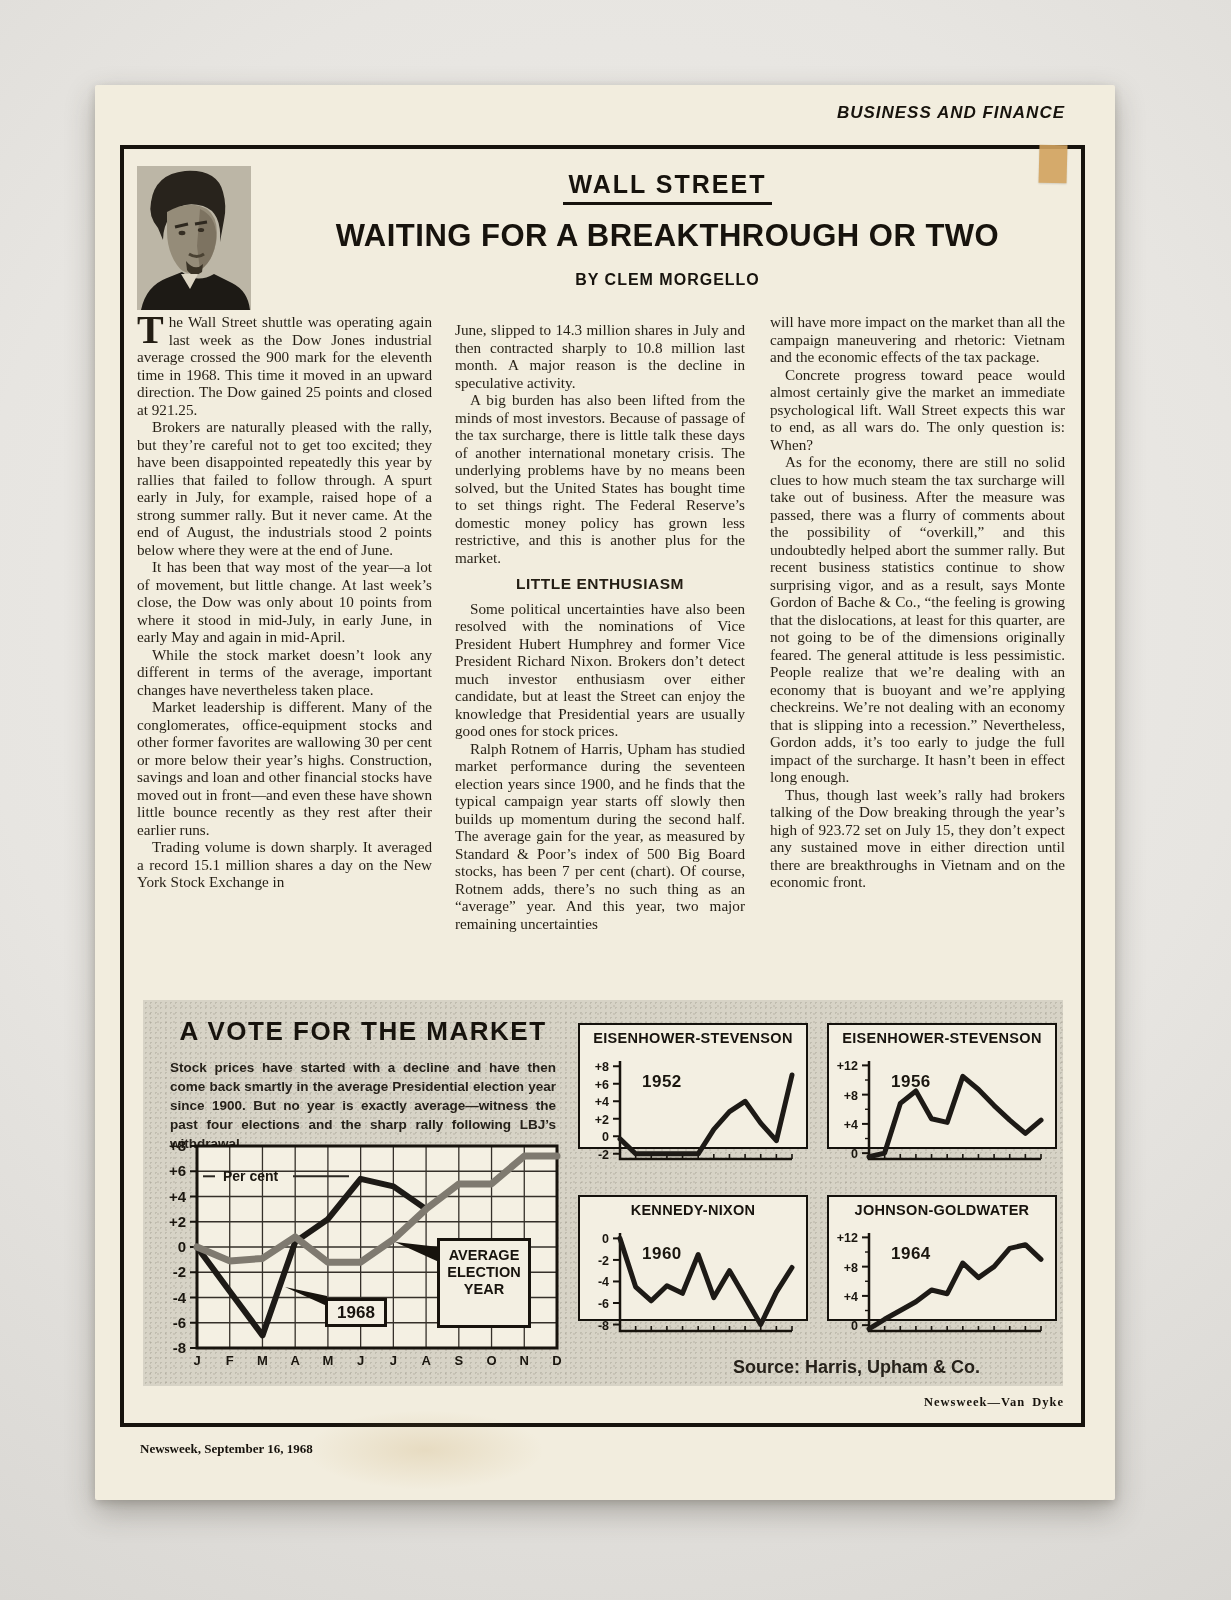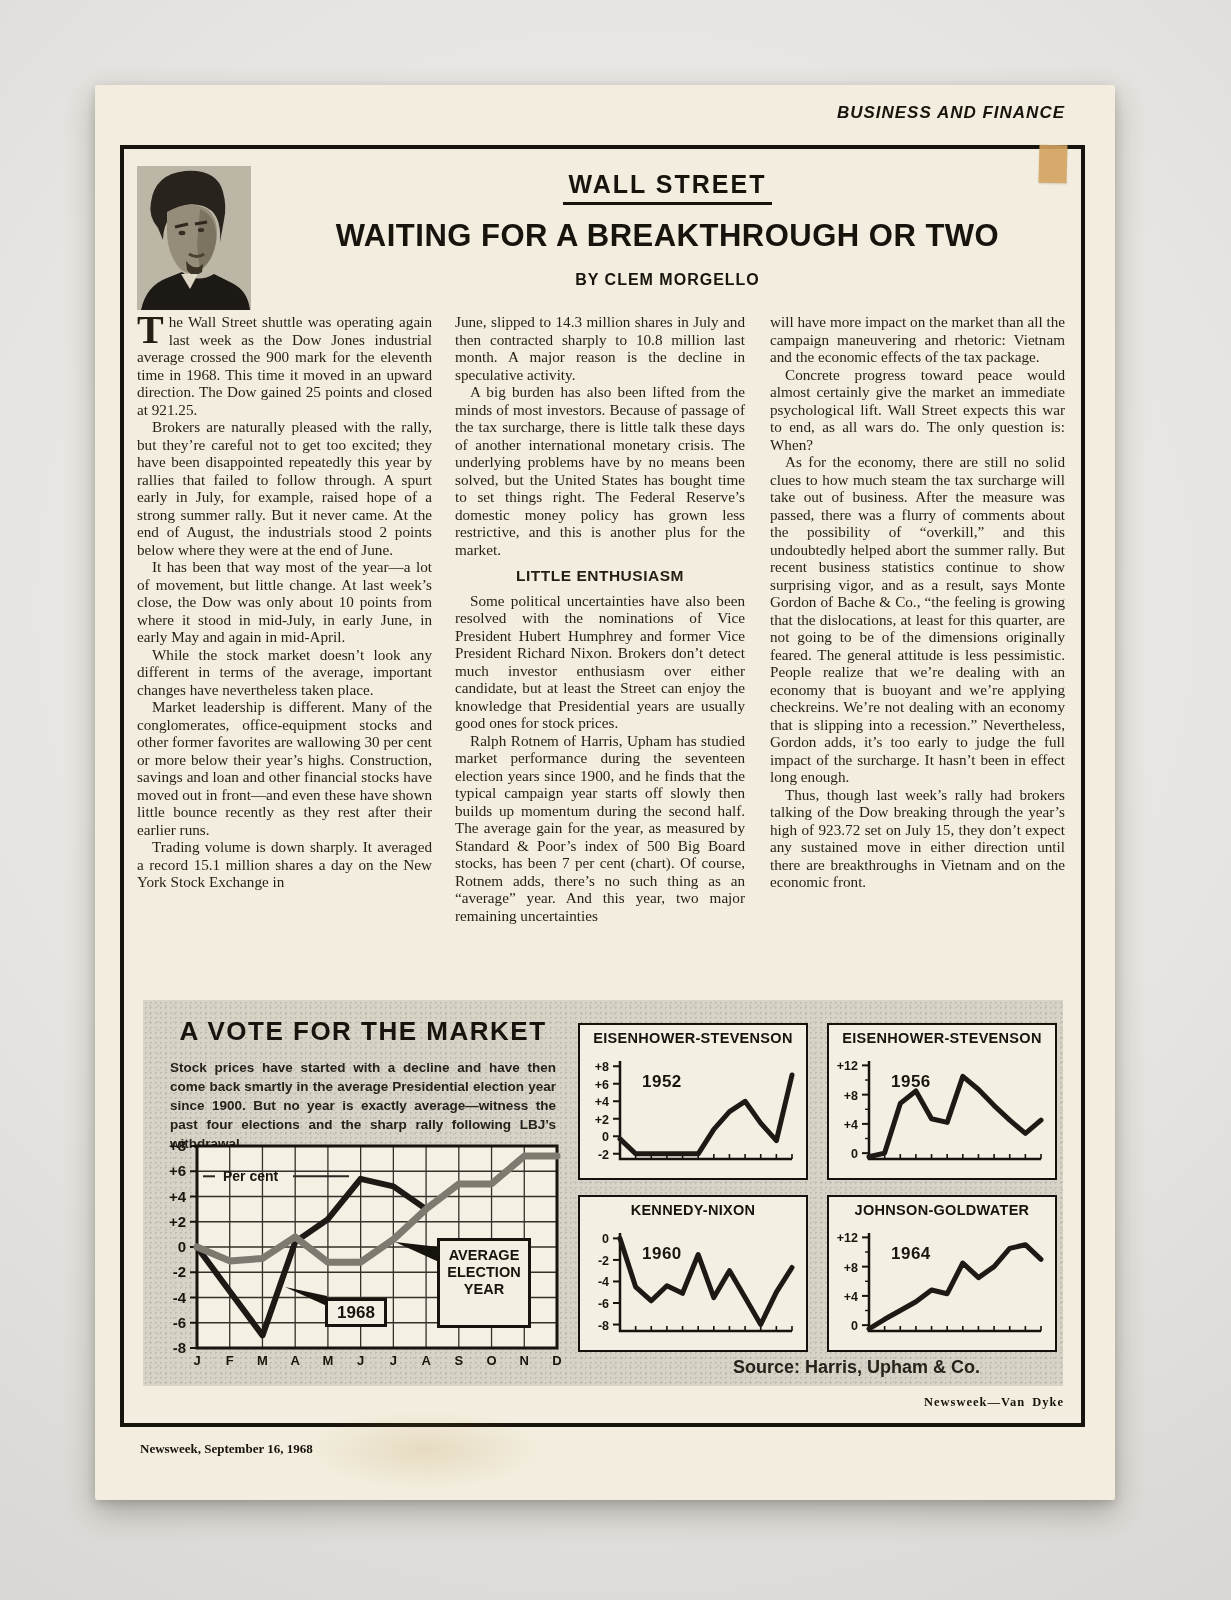--- a/index.html
+++ b/index.html
@@ -15,21 +15,21 @@
   .photo{position:absolute;left:13px;top:17px;width:114px;height:144px;overflow:hidden;}
   .header{position:absolute;left:130px;top:0;width:827px;text-align:center;}
   .kicker-wrap{position:absolute;left:0;top:21px;width:100%;}
   .kicker{display:inline-block;font-size:25px;font-weight:bold;letter-spacing:2px;color:#17130d;
           border-bottom:3px solid #17130d;padding:0 6px 3px 6px;}
   .headline{position:absolute;left:0;top:69px;width:100%;font-size:31px;font-weight:bold;
           letter-spacing:.5px;color:#17130d;margin:0;}
   .byline{position:absolute;left:0;top:122px;width:100%;font-size:16px;font-weight:bold;letter-spacing:1px;color:#17130d;}
   .col{position:absolute;top:164px;width:295px;font-family:"Liberation Serif",serif;
        font-size:15.2px;line-height:17.5px;text-align:justify;color:#241e14;}
-  .col1{left:13px;} .col2{left:331px;width:290px;} .col3{left:646px;}
+  .col1{left:13px;} .col2{left:331px;width:290px;margin-top:8px;} .col3{left:646px;}
   .col p{margin:0;text-indent:15px;}
   .col p.np{text-indent:0;}
   .col p.dc{text-indent:0;}
   .dc::first-letter{float:left;font-size:40px;line-height:30px;font-weight:bold;padding:2px 5px 0 0;}
   .subhead{margin:9px 0 7px 0;text-align:center;font-family:"Liberation Sans",sans-serif;
        font-size:15.5px;font-weight:bold;letter-spacing:.5px;text-indent:0;}
   .panel{position:absolute;left:19px;top:851px;width:920px;height:386px;background-color:#d7d3c6;
        background-image:radial-gradient(rgba(45,40,28,.13) 1px,transparent 1px),
                         radial-gradient(rgba(45,40,28,.09) 1px,transparent 1px);
        background-size:5px 5px,8px 8px;background-position:0 0,3px 2px;}
@@ -41,21 +41,21 @@
   .panel svg text{font-family:"Liberation Sans",sans-serif;fill:#1a160f;}
   .tick{font-size:15px;font-weight:bold;}
   .mini .tick{font-size:12.5px;}
   .xlab{font-size:13px;font-weight:bold;}
   .pct{font-size:14px;font-weight:bold;}
   .yearlab{font-size:17px;font-weight:bold;letter-spacing:.5px;}
   .callout{position:absolute;background:#f3efe2;border:3px solid #17130d;text-align:center;
        font-weight:bold;color:#17130d;z-index:4;}
   .label-1968{left:182px;top:298px;width:56px;height:23px;font-size:17px;line-height:23px;}
   .label-avg{left:294px;top:238px;width:84px;height:62px;font-size:14.5px;line-height:17px;padding:6px 2px 16px 2px;}
-  .mini{position:absolute;width:230px;height:157px;background:#f3efe2;border:2.5px solid #14110c;box-sizing:border-box;}
+  .mini{position:absolute;width:230px;height:126px;background:#f3efe2;border:2.5px solid #14110c;box-sizing:border-box;}
   .mini-1952{left:435px;top:23px;} .mini-1956{left:684px;top:23px;}
   .mini-1960{left:435px;top:195px;} .mini-1964{left:684px;top:195px;}
   .mini-title{position:absolute;left:0;top:5px;width:100%;text-align:center;font-size:14.5px;
        font-weight:bold;letter-spacing:.3px;color:#17130d;}
   .mini svg{position:absolute;left:0;top:26px;}
   .source{position:absolute;left:590px;top:357px;width:322px;text-align:left;font-size:18px;font-weight:bold;color:#26211a;}
   .credit{position:absolute;left:500px;top:1246px;width:440px;text-align:right;
        font-family:"Liberation Serif",serif;font-size:12.5px;font-weight:bold;letter-spacing:1px;word-spacing:3px;color:#17130d;}
   .footer{position:absolute;left:45px;top:1356px;font-family:"Liberation Serif",serif;
        font-size:13px;font-weight:bold;color:#17130d;}

